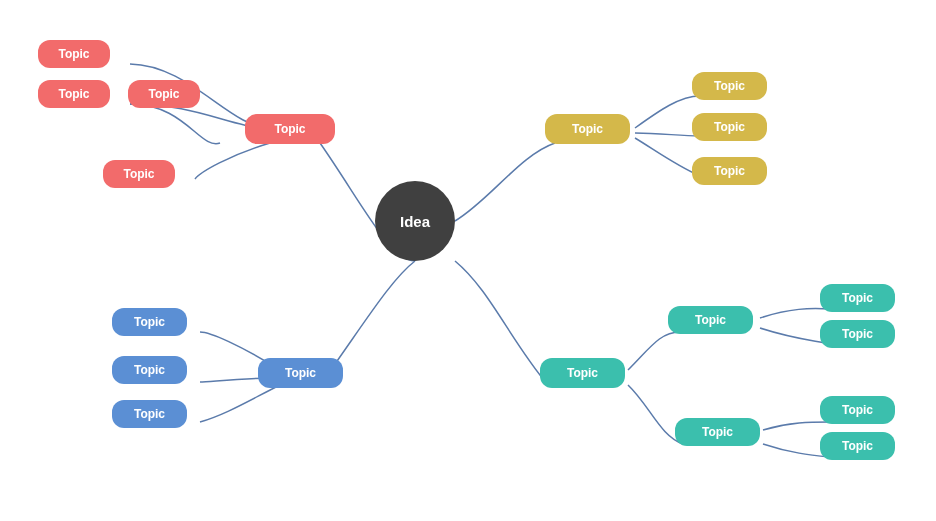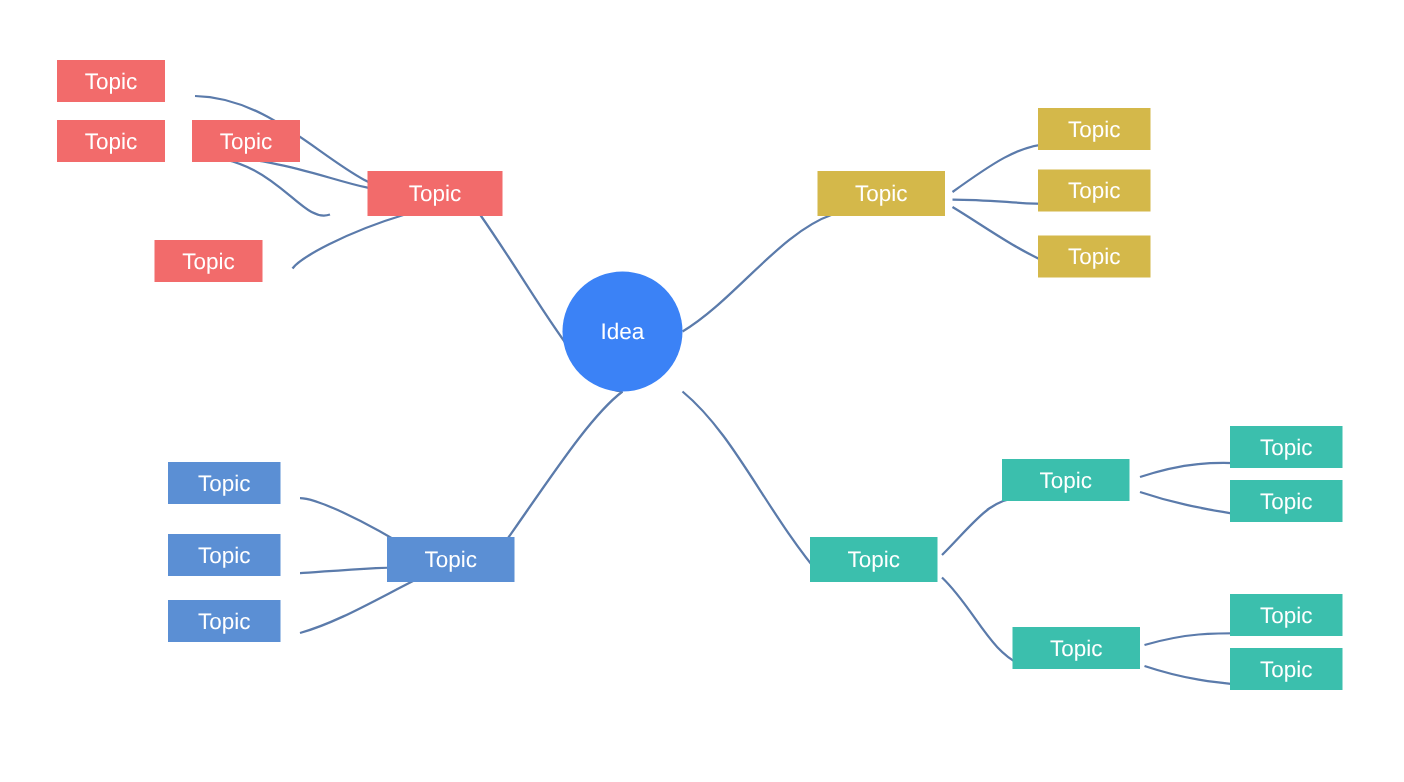--- a/index.html
+++ b/index.html
@@ -21,33 +21,33 @@
       top: 0; left: 0;
       width: 936px;
       height: 521px;
       pointer-events: none;
     }
     .node {
       position: absolute;
       display: flex;
       align-items: center;
       justify-content: center;
-      font-size: 15px;
-      font-weight: 400;
+      font-size: 12px;
+      font-weight: 700;
       color: white;
-      border-radius: 0;
+      border-radius: 12px;
       cursor: pointer;
     }
     .node-center {
       width: 80px;
       height: 80px;
       border-radius: 50%;
-      background: #3b82f6;
+      background: #404040;
       font-size: 15px;
-      font-weight: 400;
+      font-weight: 700;
       justify-content: center;
     }
     .node-red { background: #f26b6b; }
     .node-yellow { background: #d4b84a; }
     .node-teal { background: #3bbfad; }
     .node-blue { background: #5b8fd4; }
   </style>
 </head>
 <body>
 

